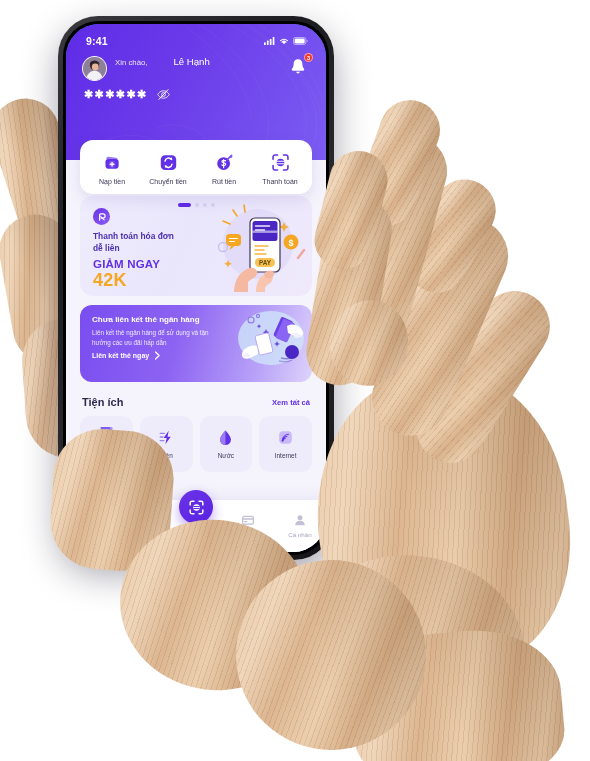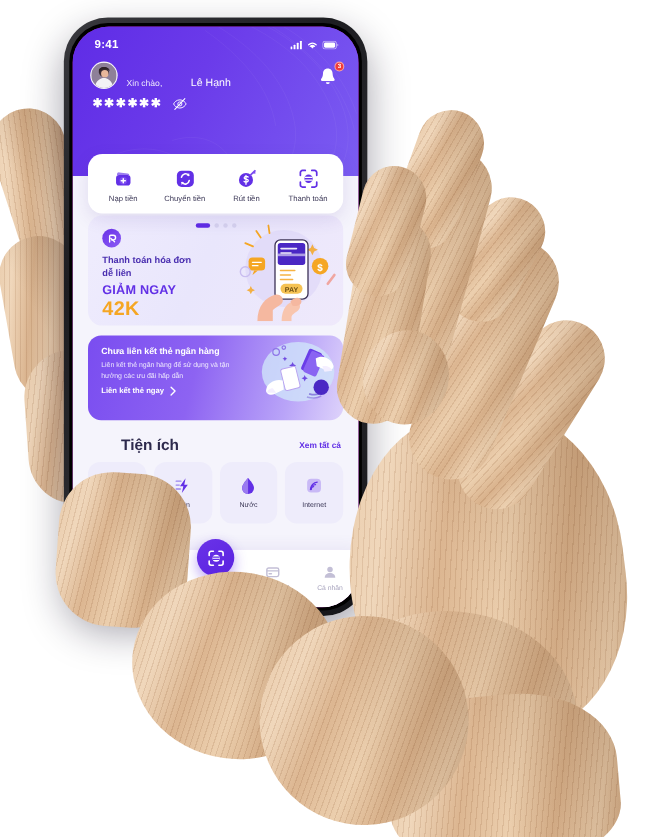--- a/index.html
+++ b/index.html
@@ -57,38 +57,38 @@
     background:linear-gradient(135deg,#3a3a3f 0%,#1d1d21 30%,#2c2c31 60%,#141418 100%);
     box-shadow:0 14px 36px rgba(20,16,40,.38);
     padding:5px;box-sizing:border-box;
   }
   #phone-inner{
     width:100%;height:100%;border-radius:35px;
     background:#000;padding:3px;box-sizing:border-box;
   }
   #screen{
     position:relative;width:100%;height:100%;border-radius:33px;overflow:hidden;
-    background:#a21caf;
+    background:#3b82f6;
   }
 
   
   #header{
     position:relative;height:136px;
     background:linear-gradient(118deg,#5f2ce6 0%,#6b3bea 42%,#7b5df2 100%);
     overflow:hidden;
   }
   #header .topo{position:absolute;inset:0;opacity:.3;}
   .status-bar{
     position:relative;display:flex;align-items:center;justify-content:space-between;
     padding:11px 18px 0 20px;color:#fff;
   }
   .status-time{font-size:10.5px;font-weight:bold;letter-spacing:.2px;}
   .status-icons{display:flex;align-items:center;gap:4px;}
 
-  .greet-row{position:relative;display:flex;align-items:flex-end;padding:9px 16px 0 16px;}
+  .greet-row{position:relative;display:flex;align-items:flex-start;padding:9px 16px 0 16px;}
   .avatar{
     width:23px;height:23px;border-radius:50%;border:1.4px solid rgba(255,255,255,.85);
     overflow:hidden;flex:0 0 auto;background:#cbbfd8;position:relative;
   }
   .greet-text{margin-left:8px;color:#fff;font-size:8.4px;display:flex;align-items:baseline;gap:3px;}
   .greet-text .hi{opacity:.88;font-size:7.8px;}
   .greet-text .name{font-weight:normal;font-size:9.6px;margin-left:23px;}
   .bell{margin-left:auto;position:relative;width:20px;height:22px;}
   .badge{
     position:absolute;right:-3px;top:-3px;min-width:9px;height:9px;border-radius:50%;
@@ -133,21 +133,21 @@
     margin:9px 14px 0 14px;height:77px;border-radius:12px;position:relative;overflow:hidden;
     background:linear-gradient(104deg,#7a4df0 0%,#8d63f2 42%,#b9a4f8 78%,#ded3fb 100%);
   }
   .bank-t1{position:absolute;left:12px;top:10px;font-size:8px;font-weight:bold;color:#fff;}
   .bank-t2{position:absolute;left:12px;top:23px;width:128px;font-size:6.3px;color:rgba(255,255,255,.86);line-height:1.55;}
   .bank-cta{position:absolute;left:12px;top:46px;display:flex;align-items:center;gap:5px;font-size:7px;font-weight:bold;color:#fff;}
   .bank-art{position:absolute;right:5px;top:3px;width:72px;height:60px;}
 
   
   .util-head{display:flex;align-items:center;justify-content:space-between;margin:14px 16px 8px 16px;}
-  .util-title{font-size:14px;font-weight:bold;color:#2e2a4d;margin-left:28px;}
+  .util-title{font-size:11px;font-weight:bold;color:#2e2a4d;}
   .util-all{font-size:7.6px;font-weight:bold;color:#6230e6;}
   .util-grid{display:flex;gap:7px;margin:0 14px;}
   .util-tile{
     flex:1;background:#eeecfb;border-radius:11px;height:56px;
     display:flex;flex-direction:column;align-items:center;justify-content:center;gap:5px;padding:4px 2px;box-sizing:border-box;
   }
   .util-ic{width:19px;height:19px;display:flex;align-items:center;justify-content:center;}
   .util-label{font-size:6.4px;color:#3b3756;text-align:center;line-height:1.35;}
 
   

